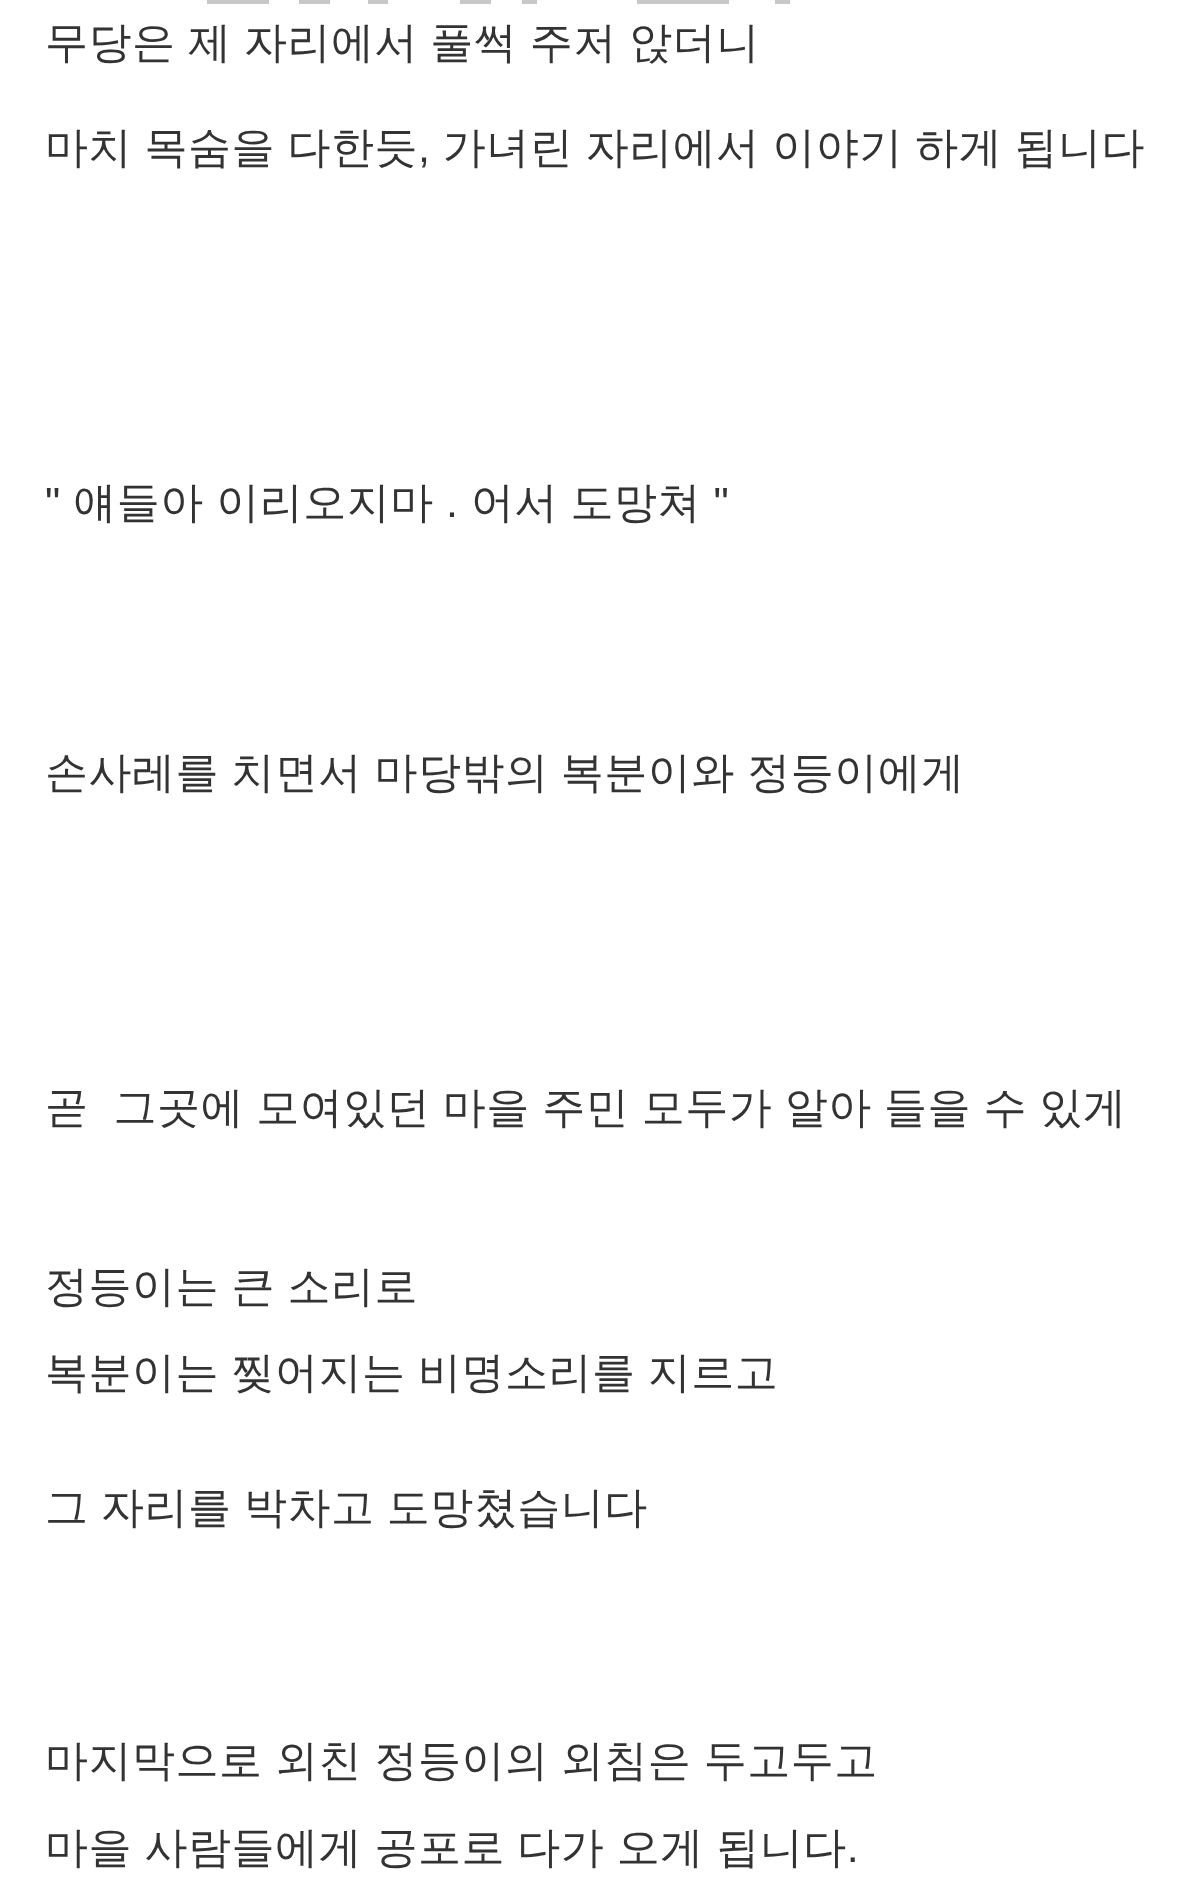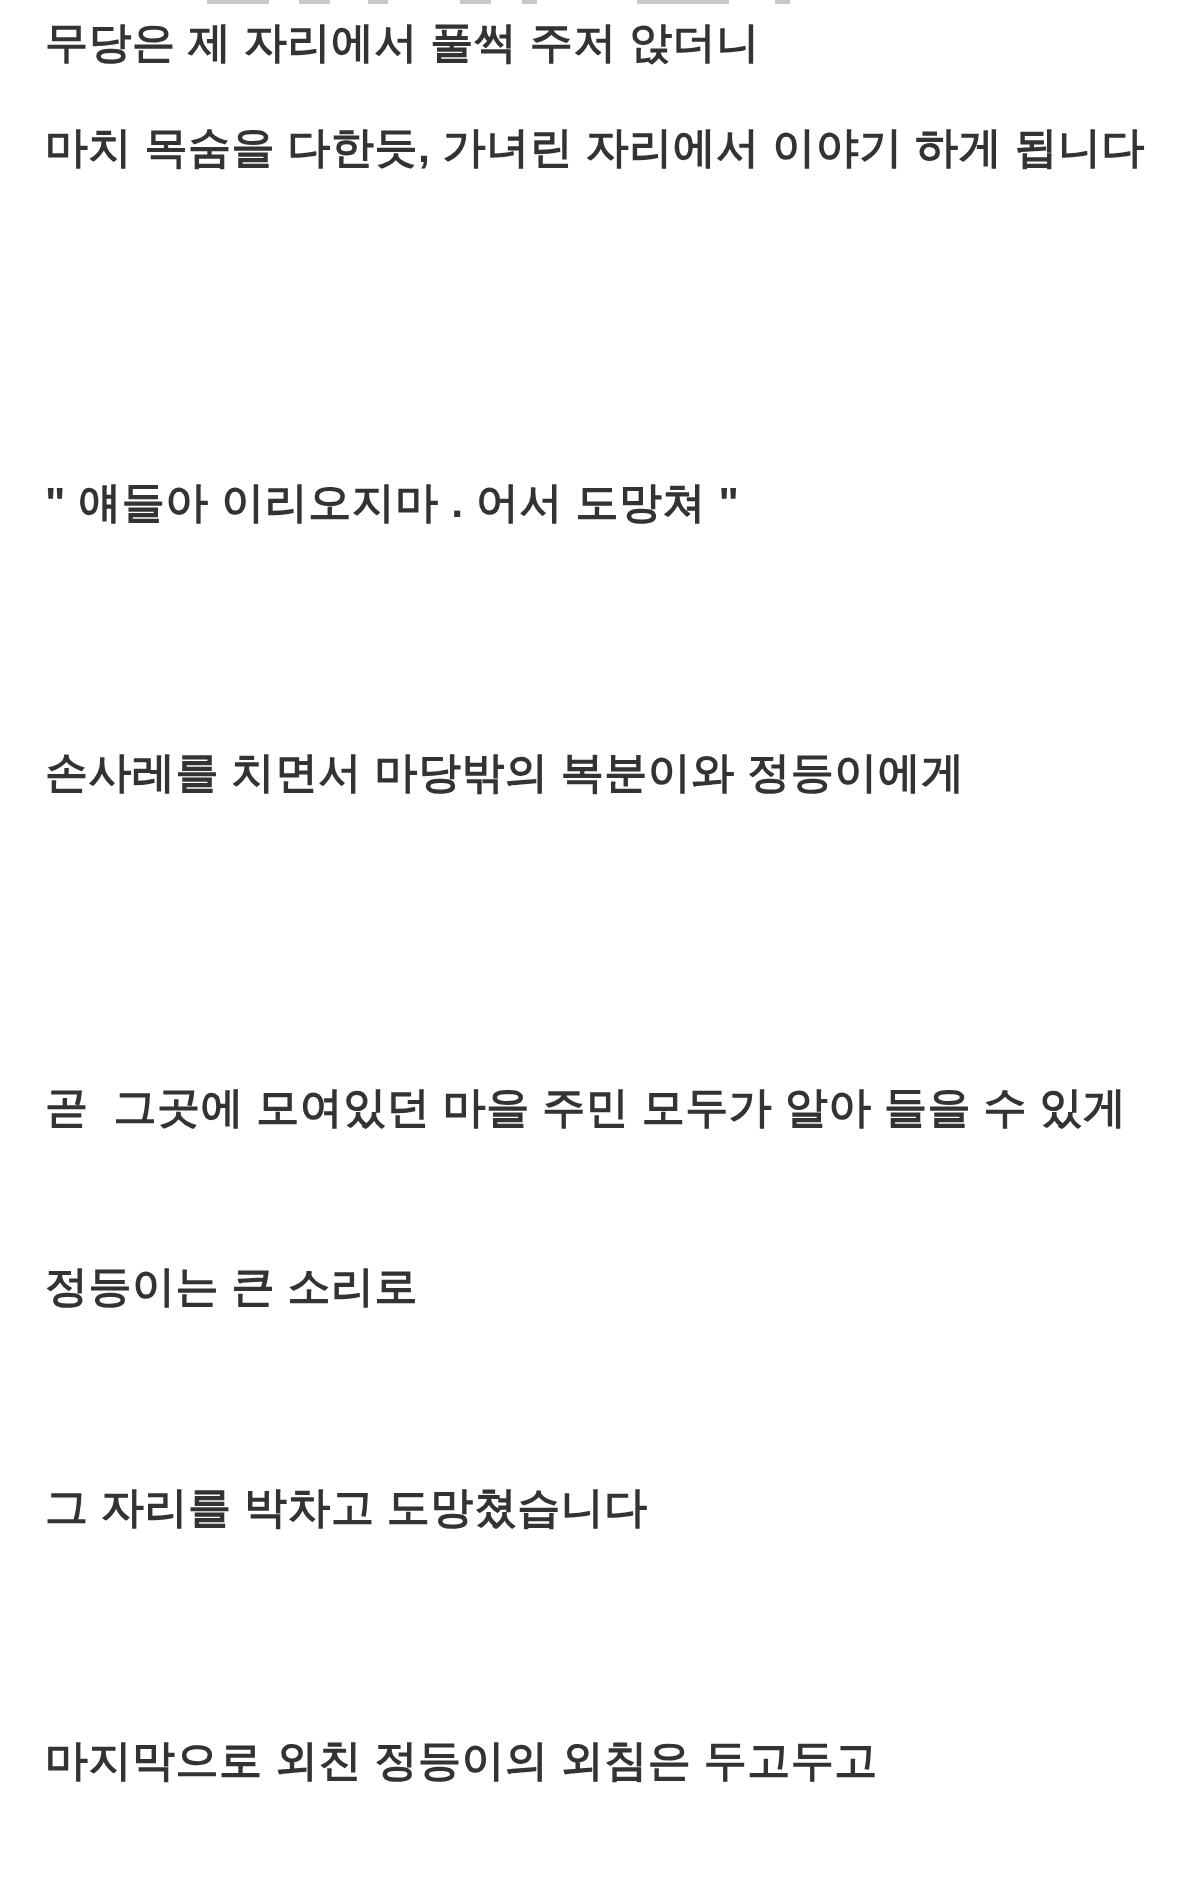--- a/index.html
+++ b/index.html
@@ -41,21 +41,21 @@
     display: block;
   }
   .para {
     position: absolute;
     left: 45px;
     width: 1112px;
     margin: 0;
     font-size: 43px;
     line-height: 55px;
     letter-spacing: 0.5px;
-    font-weight: 700;
+    font-weight: 400;
     color: var(--fg);
     white-space: pre-wrap;
     word-break: keep-all;
   }
   .p0  { top: 15px; }
   .p1  { top: 120px; }
   .p2  { top: 475px; }
   .p3  { top: 745px; }
   .p4  { top: 885px; }
   .p5  { top: 1080px; }
@@ -79,16 +79,18 @@
     <span class="frag" style="left:637px; width:92px;"></span>
     <span class="frag" style="left:775px; width:15px;"></span>
   </div>
 
   <p class="para p0">무당은 제 자리에서 풀썩 주저 앉더니</p>
   <p class="para p1">마치 목숨을 다한듯, 가녀린 자리에서 이야기 하게 됩니다</p>
   <p class="para p2">" 얘들아 이리오지마 . 어서 도망쳐 "</p>
   <p class="para p3">손사레를 치면서 마당밖의 복분이와 정등이에게</p>
   <p class="para p5">곧  그곳에 모여있던 마을 주민 모두가 알아 들을 수 있게</p>
   <p class="para p6">정등이는 큰 소리로</p>
+  <p class="para p7">복분이는 찢어지는 비명소리를 지르고</p>
   <p class="para p8">그 자리를 박차고 도망쳤습니다</p>
   <p class="para p9">마지막으로 외친 정등이의 외침은 두고두고</p>
+  <p class="para p10">마을 사람들에게 공포로 다가 오게 됩니다.</p>
 
 </div>
 
 </body></html>

